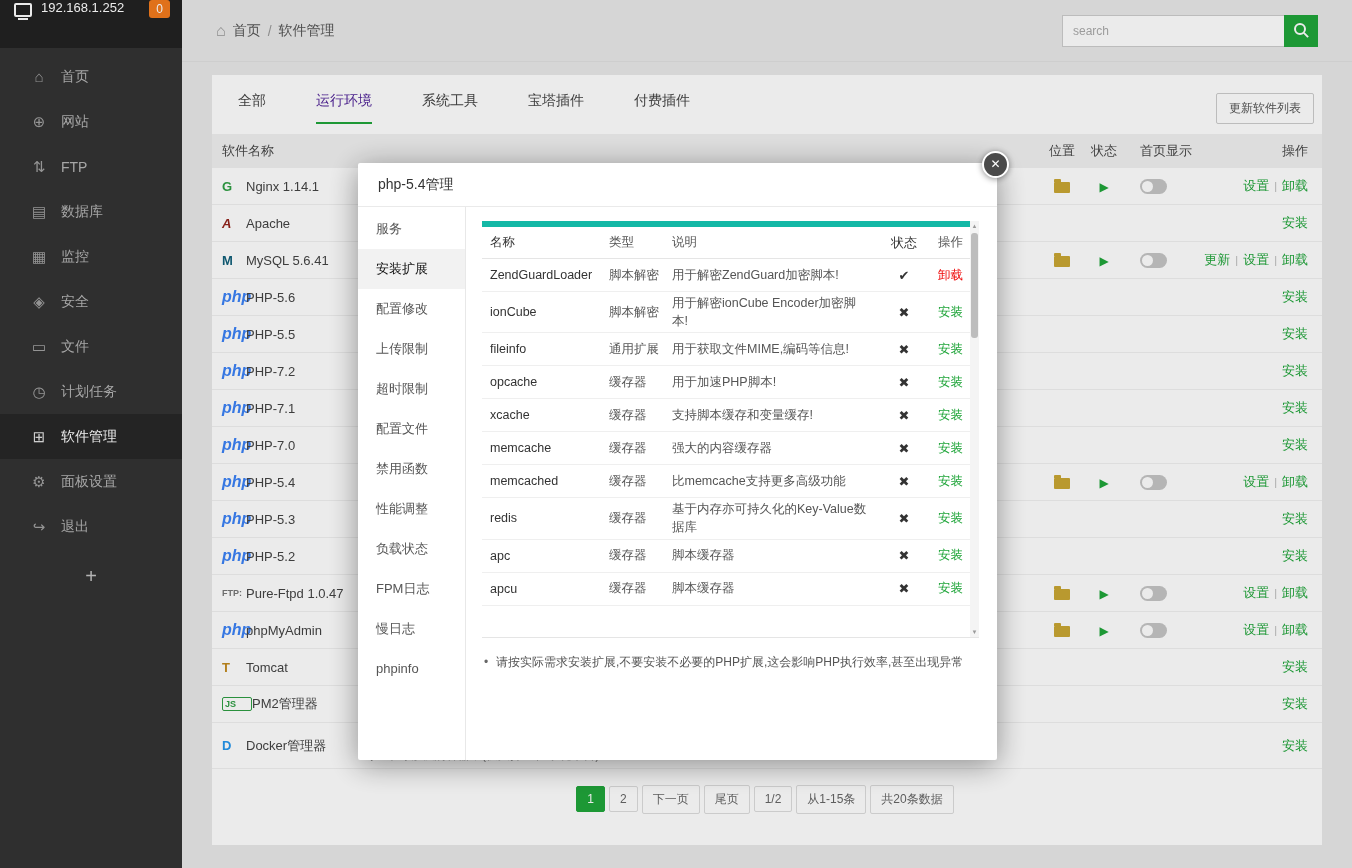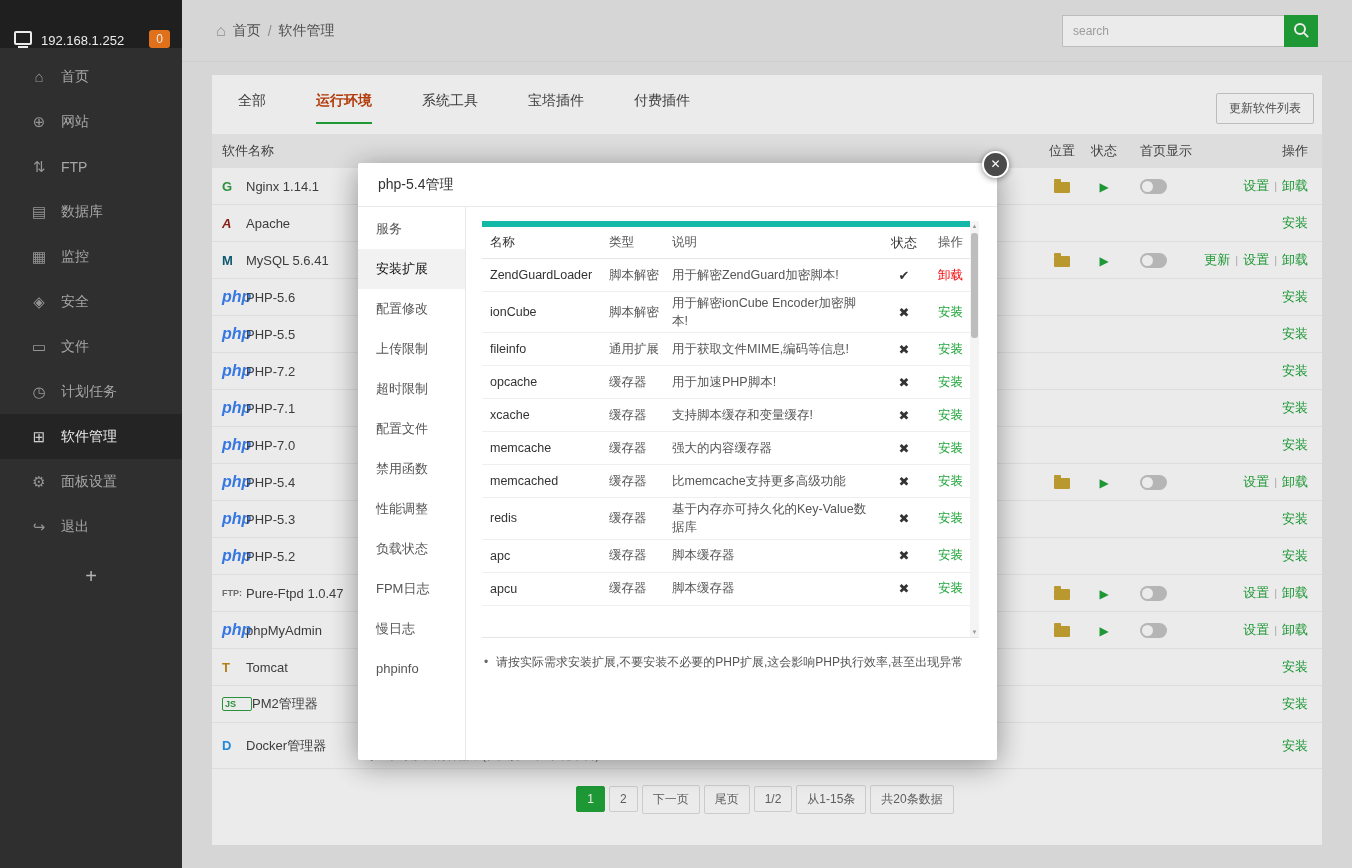--- a/index.html
+++ b/index.html
@@ -2,21 +2,21 @@
 <html><head>
 <meta charset="utf-8">
 <style>
   html,body{margin:0;padding:0}
   body{width:1352px;height:868px;overflow:hidden;background:#e9e9e9;
        font-family:"Liberation Sans","DejaVu Sans",sans-serif;font-size:13px;color:#333;position:relative}
   .app{display:flex;width:100%;height:100%}
 
   
   .sidebar{width:182px;background:#333;flex:none;display:flex;flex-direction:column}
-  .server-row{height:48px;background:#222;display:flex;align-items:flex-end;padding:0 12px;color:#fff;font-size:13px;cursor:pointer}
+  .server-row{height:48px;background:#222;display:flex;align-items:flex-start;padding:0 12px;color:#fff;font-size:13px;cursor:pointer}
   .m-wrap{display:inline-flex;align-items:center;justify-content:center;width:22px;height:20px}
   .m-screen{display:inline-block;width:14px;height:10px;border:2px solid #fff;border-radius:2px;position:relative}
   .m-screen::after{content:"";position:absolute;left:2px;right:2px;bottom:-5px;height:2px;background:#fff}
   .server-ip{margin-left:7px}
   .badge{margin-left:auto;background:#f37b1d;color:#fff;font-size:12px;border-radius:3px;padding:0 7px;line-height:18px;cursor:pointer}
   .snav{margin-top:6px}
   .snav-item{height:45px;display:flex;align-items:center;color:#b5b5b5;font-size:14px;cursor:pointer;padding-left:30px}
   .snav-item.active{background:#282828;color:#fff}
   .sicon{width:18px;margin-right:13px;font-size:15px;text-align:center;opacity:.85}
   .add-btn{color:#c5c5c5;font-size:20px;text-align:center;margin-top:16px;cursor:pointer}
@@ -31,21 +31,21 @@
   .search-box{display:flex}
   .search-box input{width:222px;height:32px;box-sizing:border-box;border:1px solid #ccc;border-right:none;padding:0 10px;font-size:12px;color:#333;outline:none;background:#fff;font-family:inherit}
   .search-box input::placeholder{color:#aaa}
   .search-btn{width:34px;height:32px;background:#20a53a;border:none;cursor:pointer;display:flex;align-items:center;justify-content:center}
   .mag{display:inline-block;width:8px;height:8px;border:2px solid #fff;border-radius:50%;position:relative;margin:-3px 3px 0 0}
   .mag::after{content:"";position:absolute;width:6px;height:2px;background:#fff;transform:rotate(45deg);right:-5px;bottom:-3px}
 
   .card{background:#fff;margin:13px 30px 0;height:770px;position:relative;box-sizing:border-box}
   .tabs-row{display:flex;align-items:flex-start;padding:17px 26px 0;position:relative}
   .tab{font-size:14px;color:#444;margin-right:50px;padding-bottom:12px;cursor:pointer;display:inline-block;border-bottom:2px solid transparent}
-  .tab.active{color:#c2410c;font-weight:bold;border-bottom-color:#20a53a}
+  .tab.active{color:#4c1d95;font-weight:normal;border-bottom-color:#20a53a}
   .update-btn{position:absolute;right:8px;top:18px;background:#fff;border:1px solid #ccc;border-radius:2px;color:#555;font-size:12px;padding:6px 12px;cursor:pointer;font-family:inherit}
 
   .table{margin-top:10px;font-size:13px}
   .thead,.trow{display:flex;align-items:center}
   .thead{background:#f0f0f0;height:34px;color:#484848}
   .trow{min-height:37px;border-bottom:1px solid #f0f0f0;color:#444;box-sizing:border-box}
   .col-name{width:150px;flex:none;padding-left:10px;display:flex;align-items:center;box-sizing:border-box;white-space:nowrap}
   .col-desc{flex:1;min-width:0;font-size:12px;color:#808080;line-height:1.55;padding:4px 8px 4px 0;box-sizing:border-box}
   .col-price{width:60px;flex:none;color:#555}
   .col-dash{width:151px;flex:none;color:#555}

